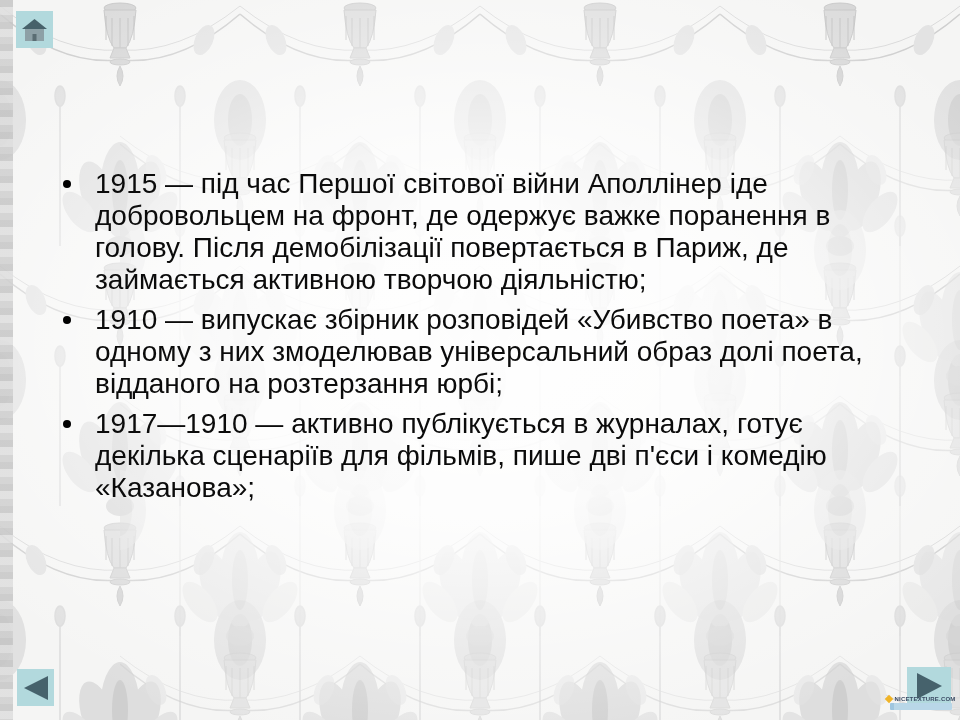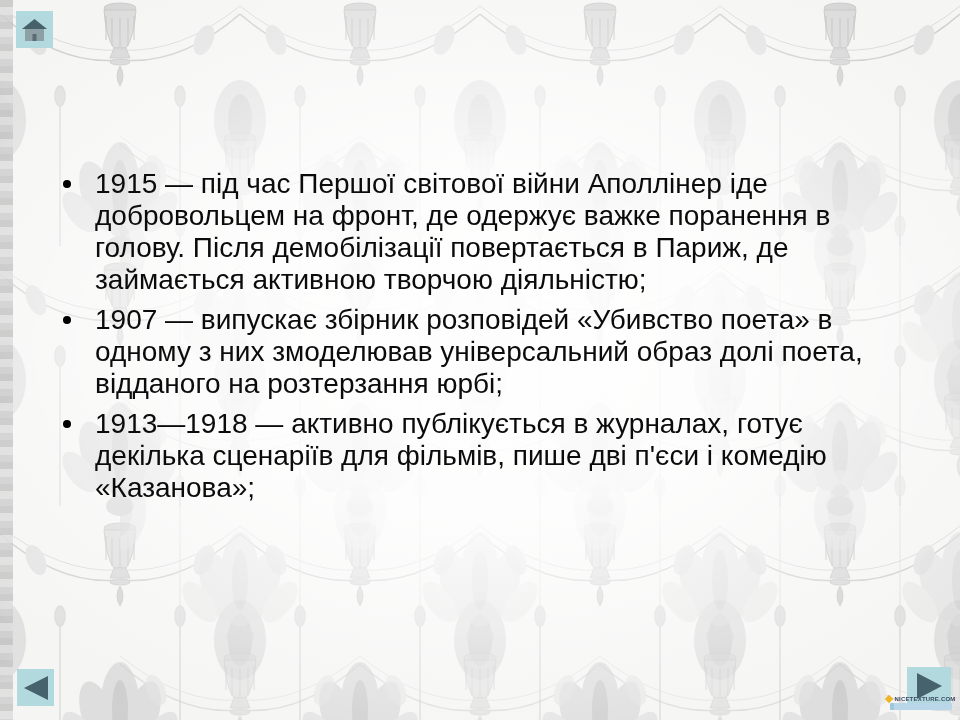--- a/index.html
+++ b/index.html
@@ -121,25 +121,25 @@
     </span>
   </button>
 
   <div class="content">
     <div class="bullet-item">
       <span class="dot"></span>
       <span class="txt">1915 — під час Першої світової війни Аполлінер іде добровольцем на фронт, де одержує важке поранення в голову. Після демобілізації повертається в Париж, де займається активною творчою діяльністю;</span>
     </div>
     <div class="bullet-item">
       <span class="dot"></span>
-      <span class="txt">1907 — випускає збірник розповідей «Убивство поета» в одному з них змоделював універсальний образ долі поета, відданого на розтерзання юрбі;</span>
+      <span class="txt">1910 — випускає збірник розповідей «Убивство поета» в одному з них змоделював універсальний образ долі поета, відданого на розтерзання юрбі;</span>
     </div>
     <div class="bullet-item">
       <span class="dot"></span>
-      <span class="txt">1913—1918 — активно публікується в журналах, готує декілька сценаріїв для фільмів, пише дві п'єси і комедію «Казанова»;</span>
+      <span class="txt">1917—1910 — активно публікується в журналах, готує декілька сценаріїв для фільмів, пише дві п'єси і комедію «Казанова»;</span>
     </div>
   </div>
 
   <button class="nav-btn prev-btn">
     <span>
       <svg width="28" height="26" viewBox="0 0 28 26">
         <path d="M26,1 L26,25 L2,13 Z" fill="var(--arrow-color)"></path>
       </svg>
     </span>
   </button>

